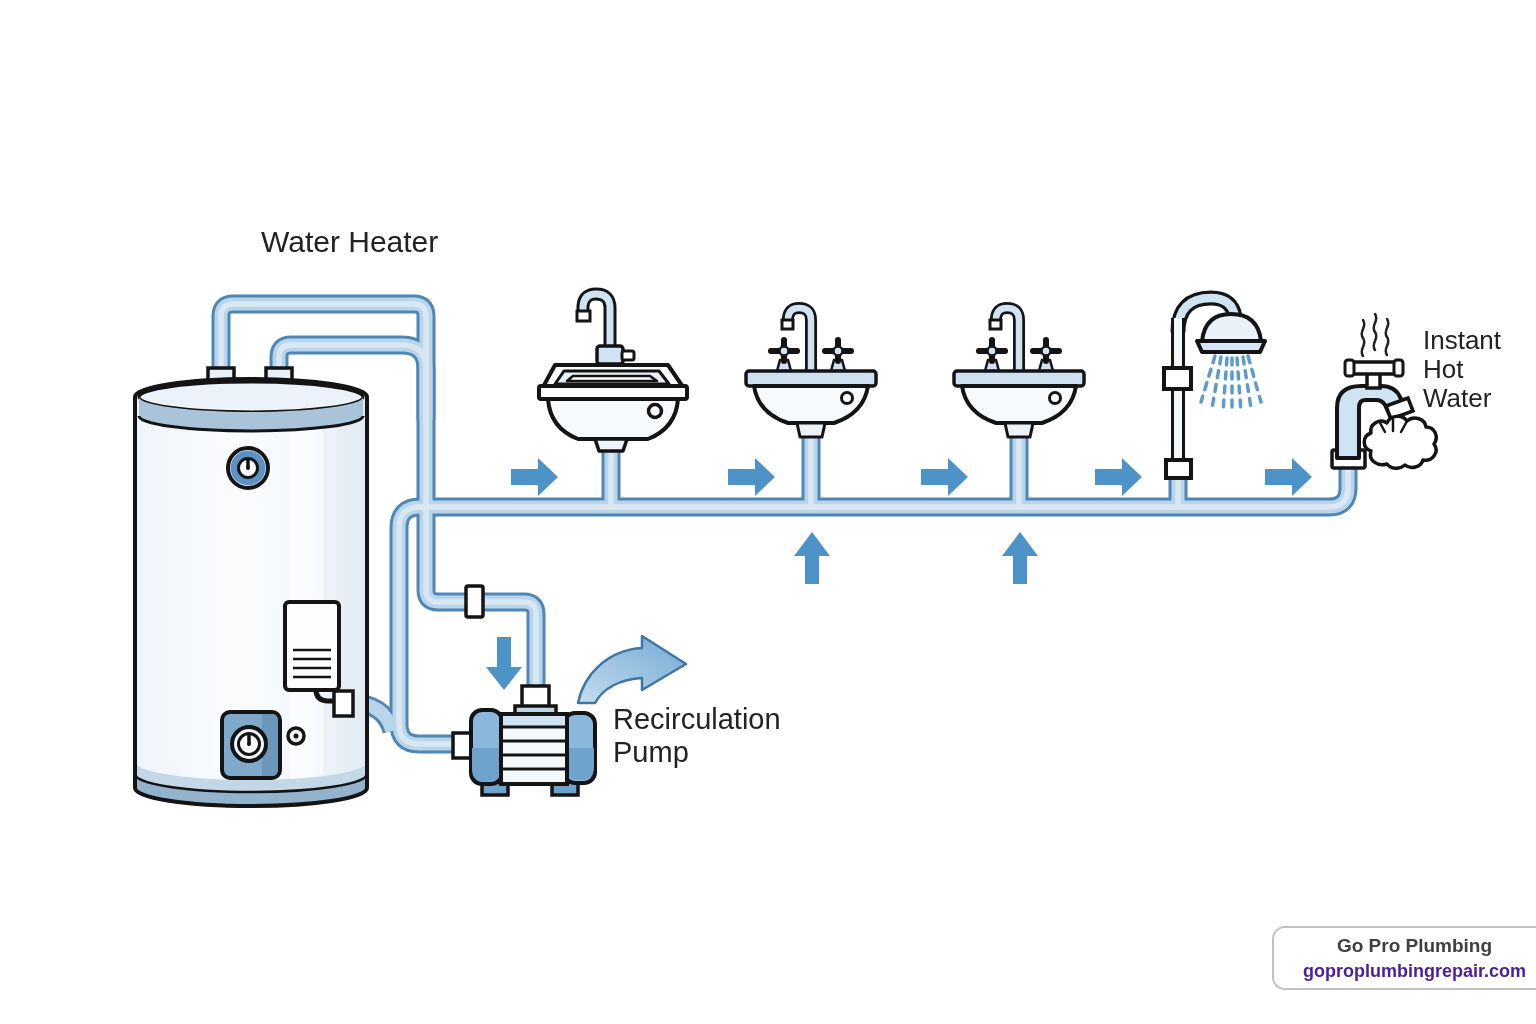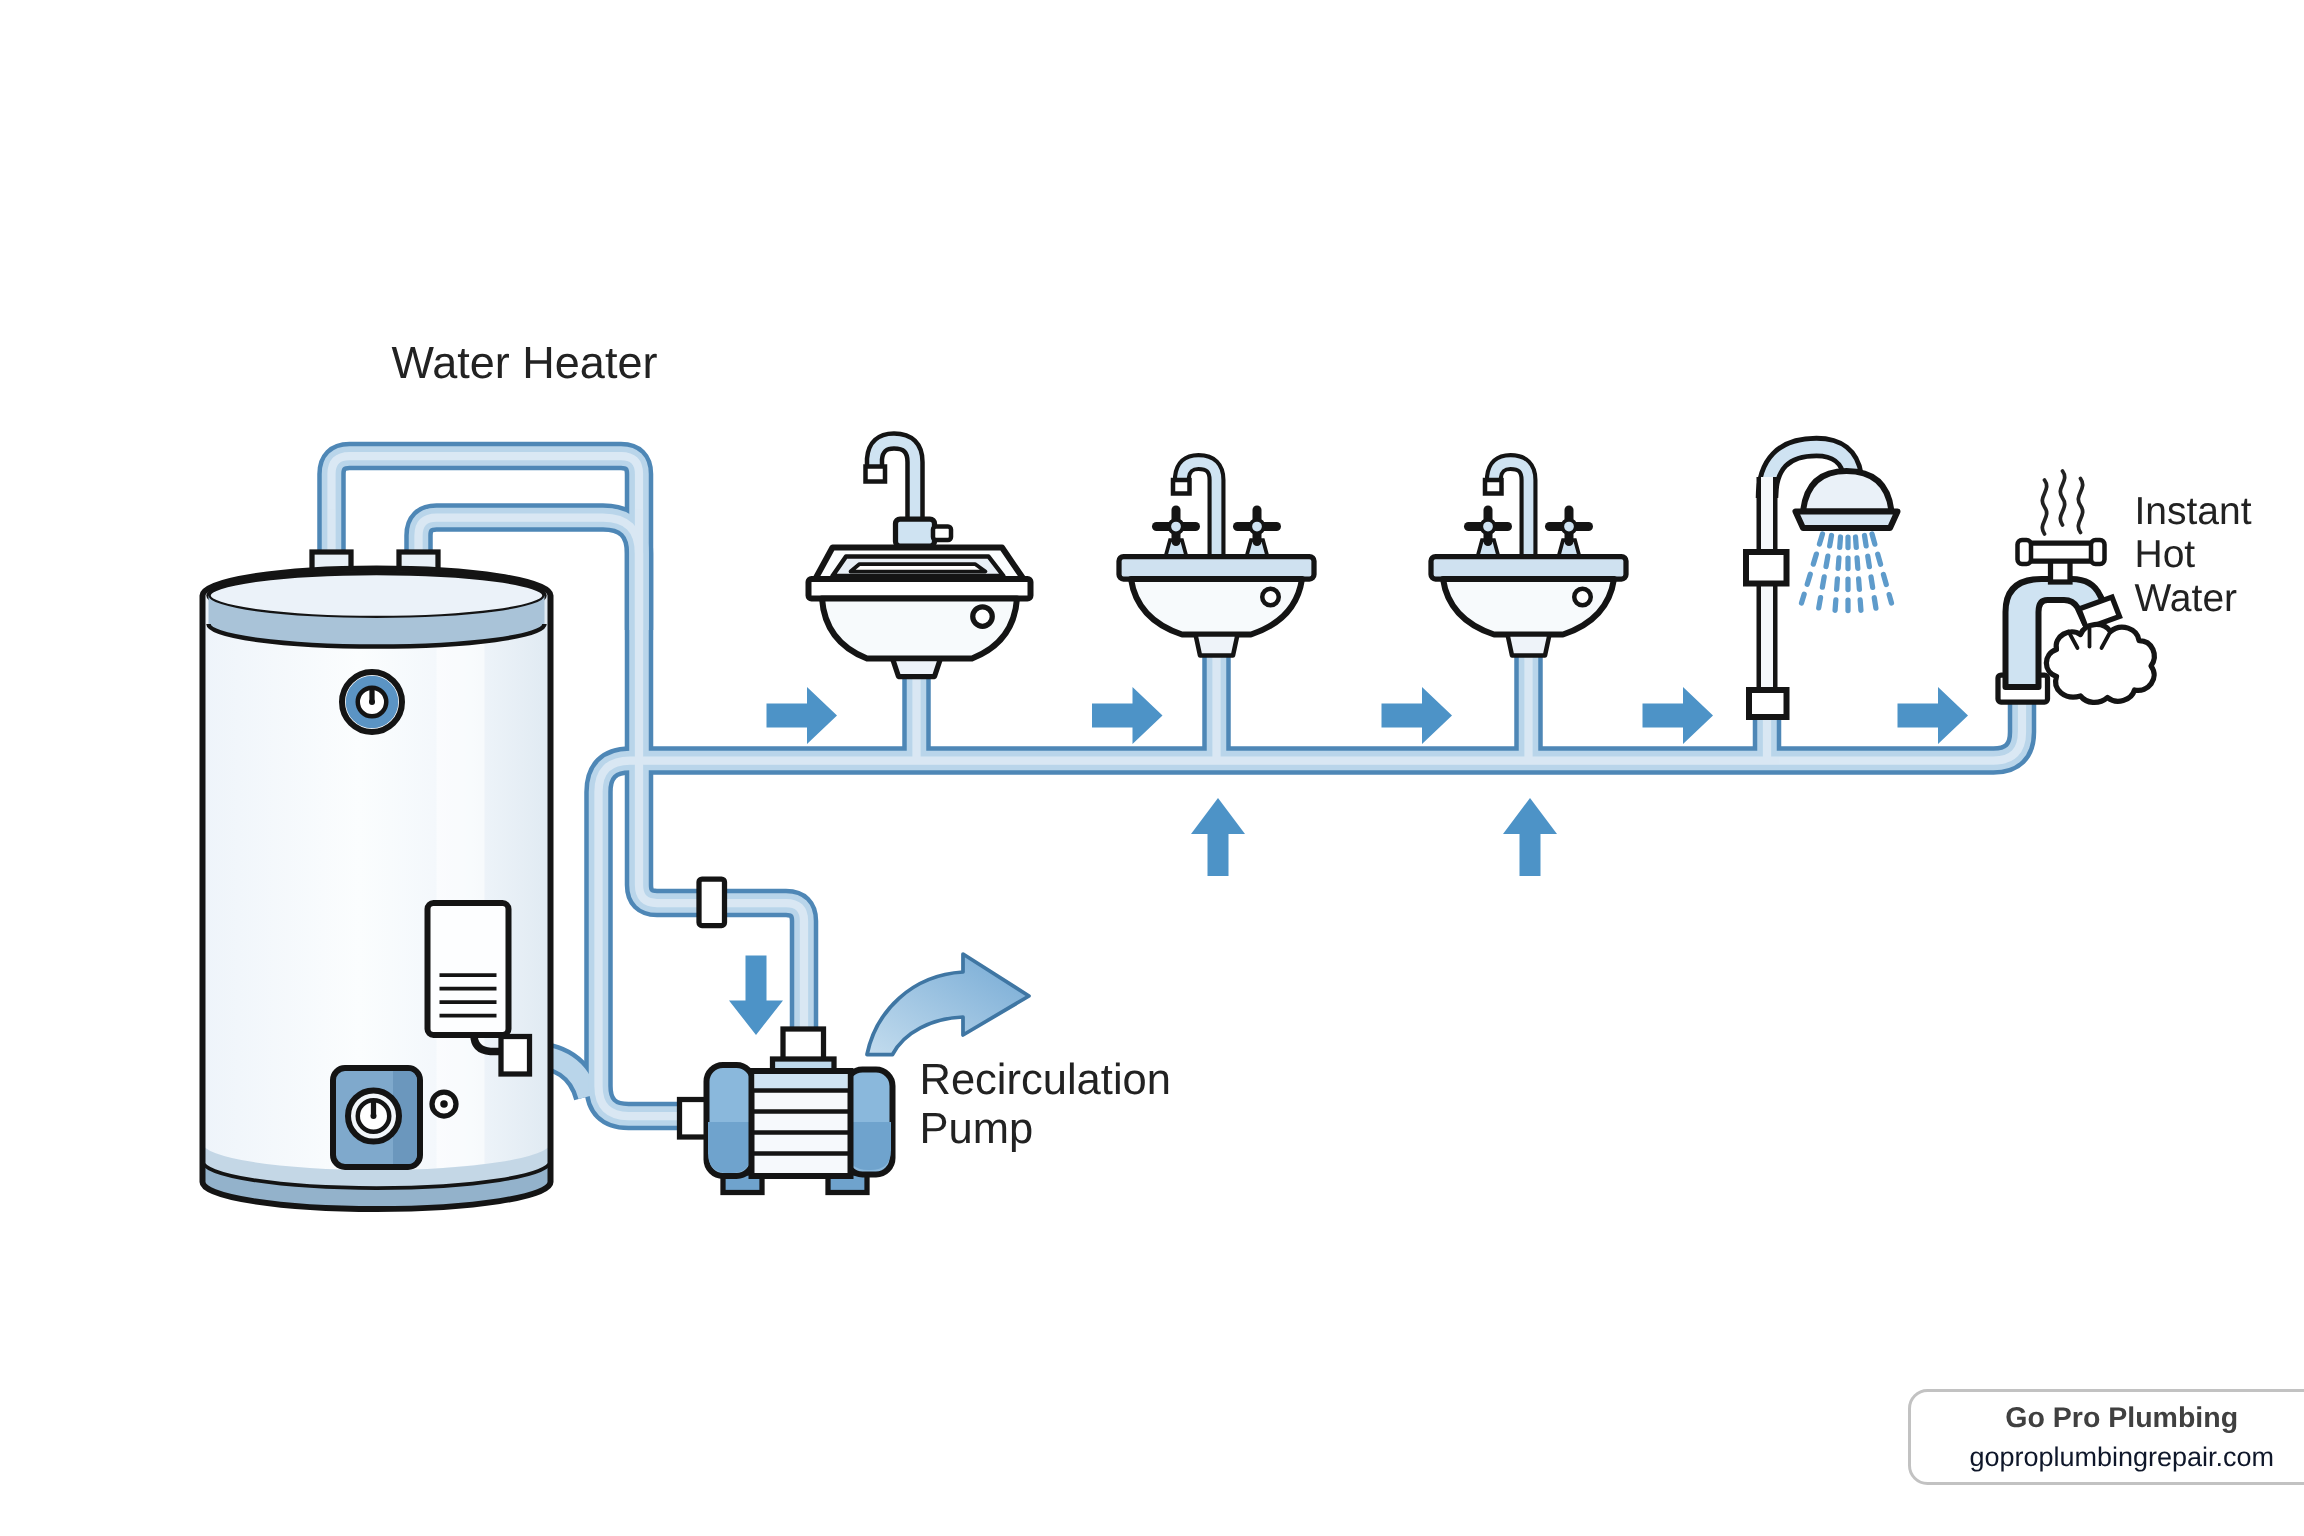--- a/index.html
+++ b/index.html
@@ -4,21 +4,21 @@
 <style>
   html,body{margin:0;padding:0;background:#ffffff;}
   .canvas{position:relative;width:1536px;height:1024px;background:#ffffff;overflow:hidden;
           font-family:"Liberation Sans",sans-serif;margin-left:35px;}
   .canvas svg{position:absolute;left:0;top:0;}
   .diagram-label{fill:#222222;font-family:"Liberation Sans",sans-serif;}
   .badge{position:absolute;left:1237px;top:926px;width:285px;height:64px;background:#ffffff;
          border:2px solid #c2c2c2;border-radius:13px;box-sizing:border-box;
          display:flex;flex-direction:column;align-items:center;justify-content:center;}
   .badge-title{font-size:19px;font-weight:700;color:#404040;line-height:1.35;}
-  .badge-domain{font-size:18px;font-weight:400;color:#0f172a;line-height:1.35;}
+  .badge-domain{font-size:18px;font-weight:700;color:#4c1d95;line-height:1.35;}
 </style>
 </head>
 <body>
 
 <div class="canvas">
 <svg width="1536" height="1024" viewBox="0 0 1536 1024">
   <defs>
     <linearGradient id="gswoosh" x1="0" y1="1" x2="1" y2="0">
       <stop offset="0" stop-color="#c3dcee"></stop>
           <stop offset="1" stop-color="#74a9d4"></stop>

